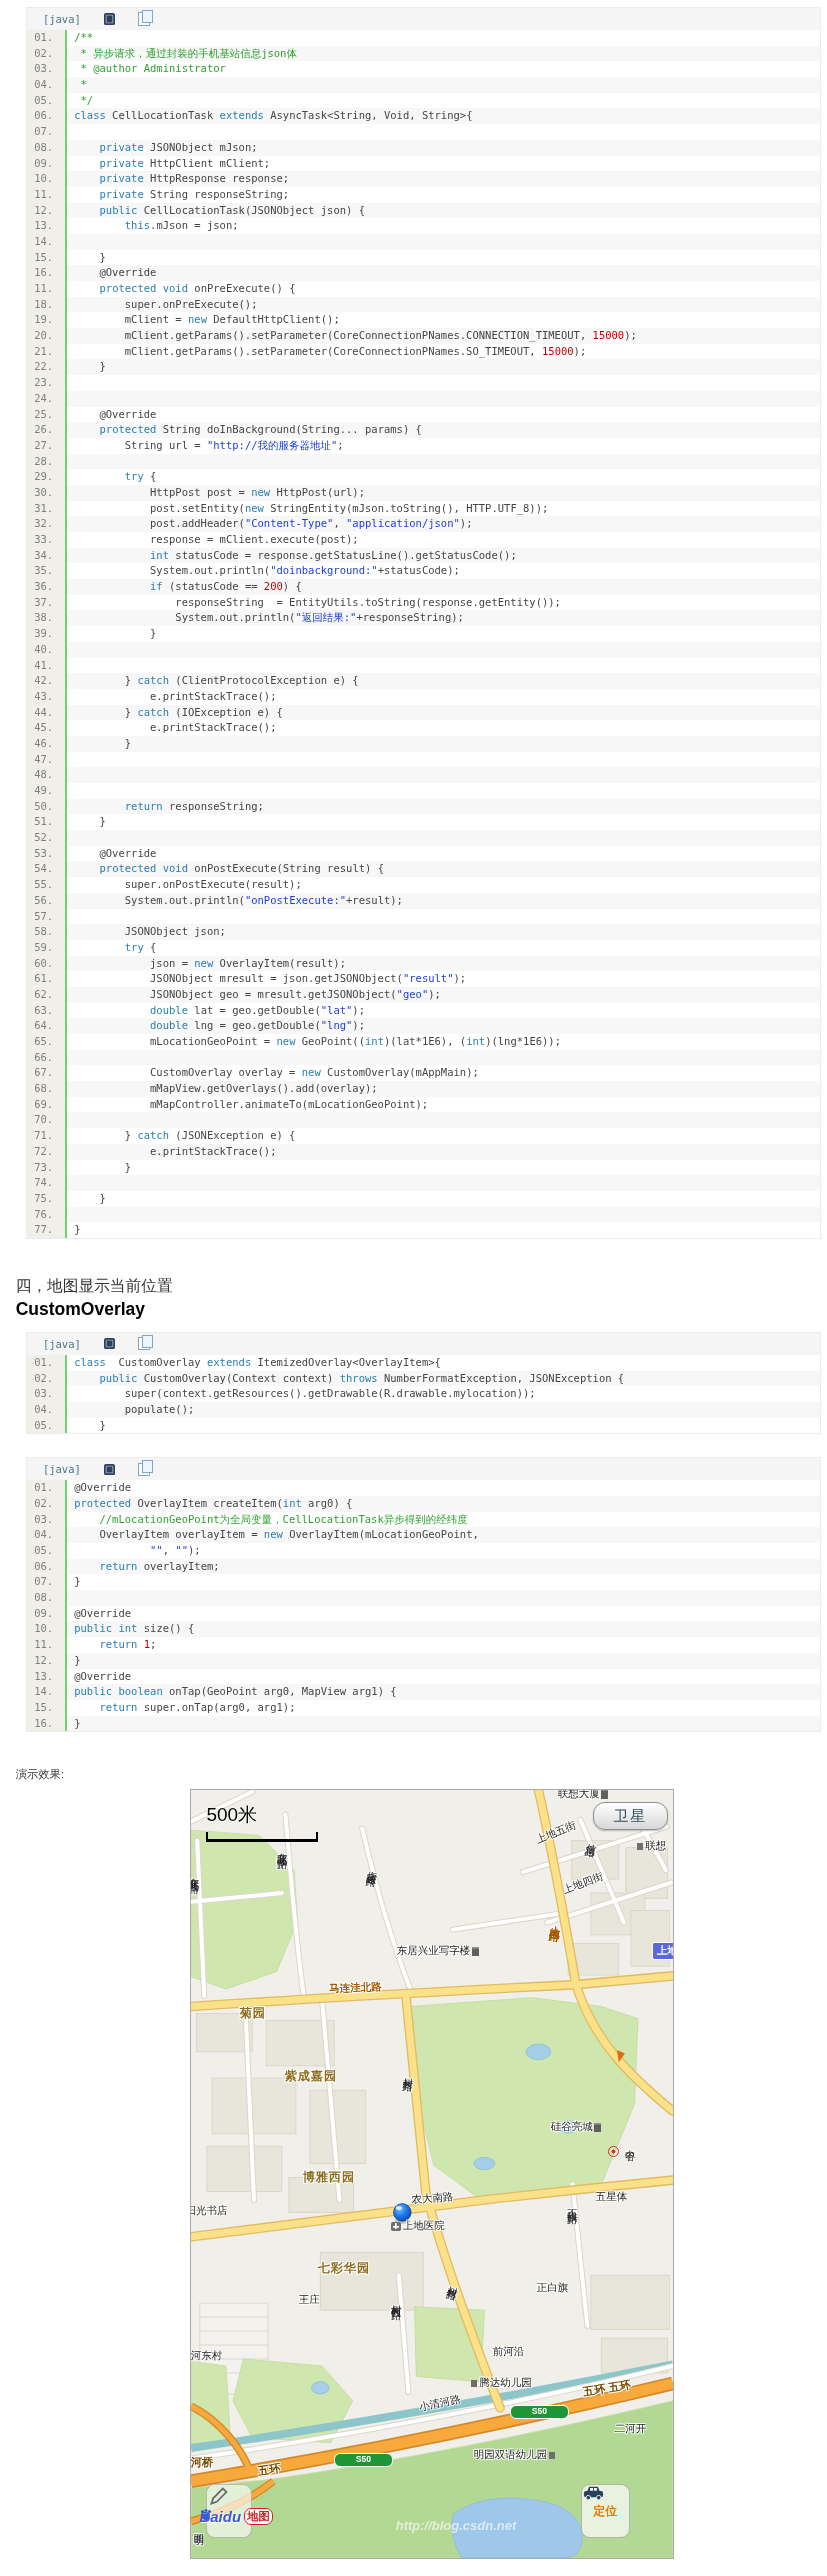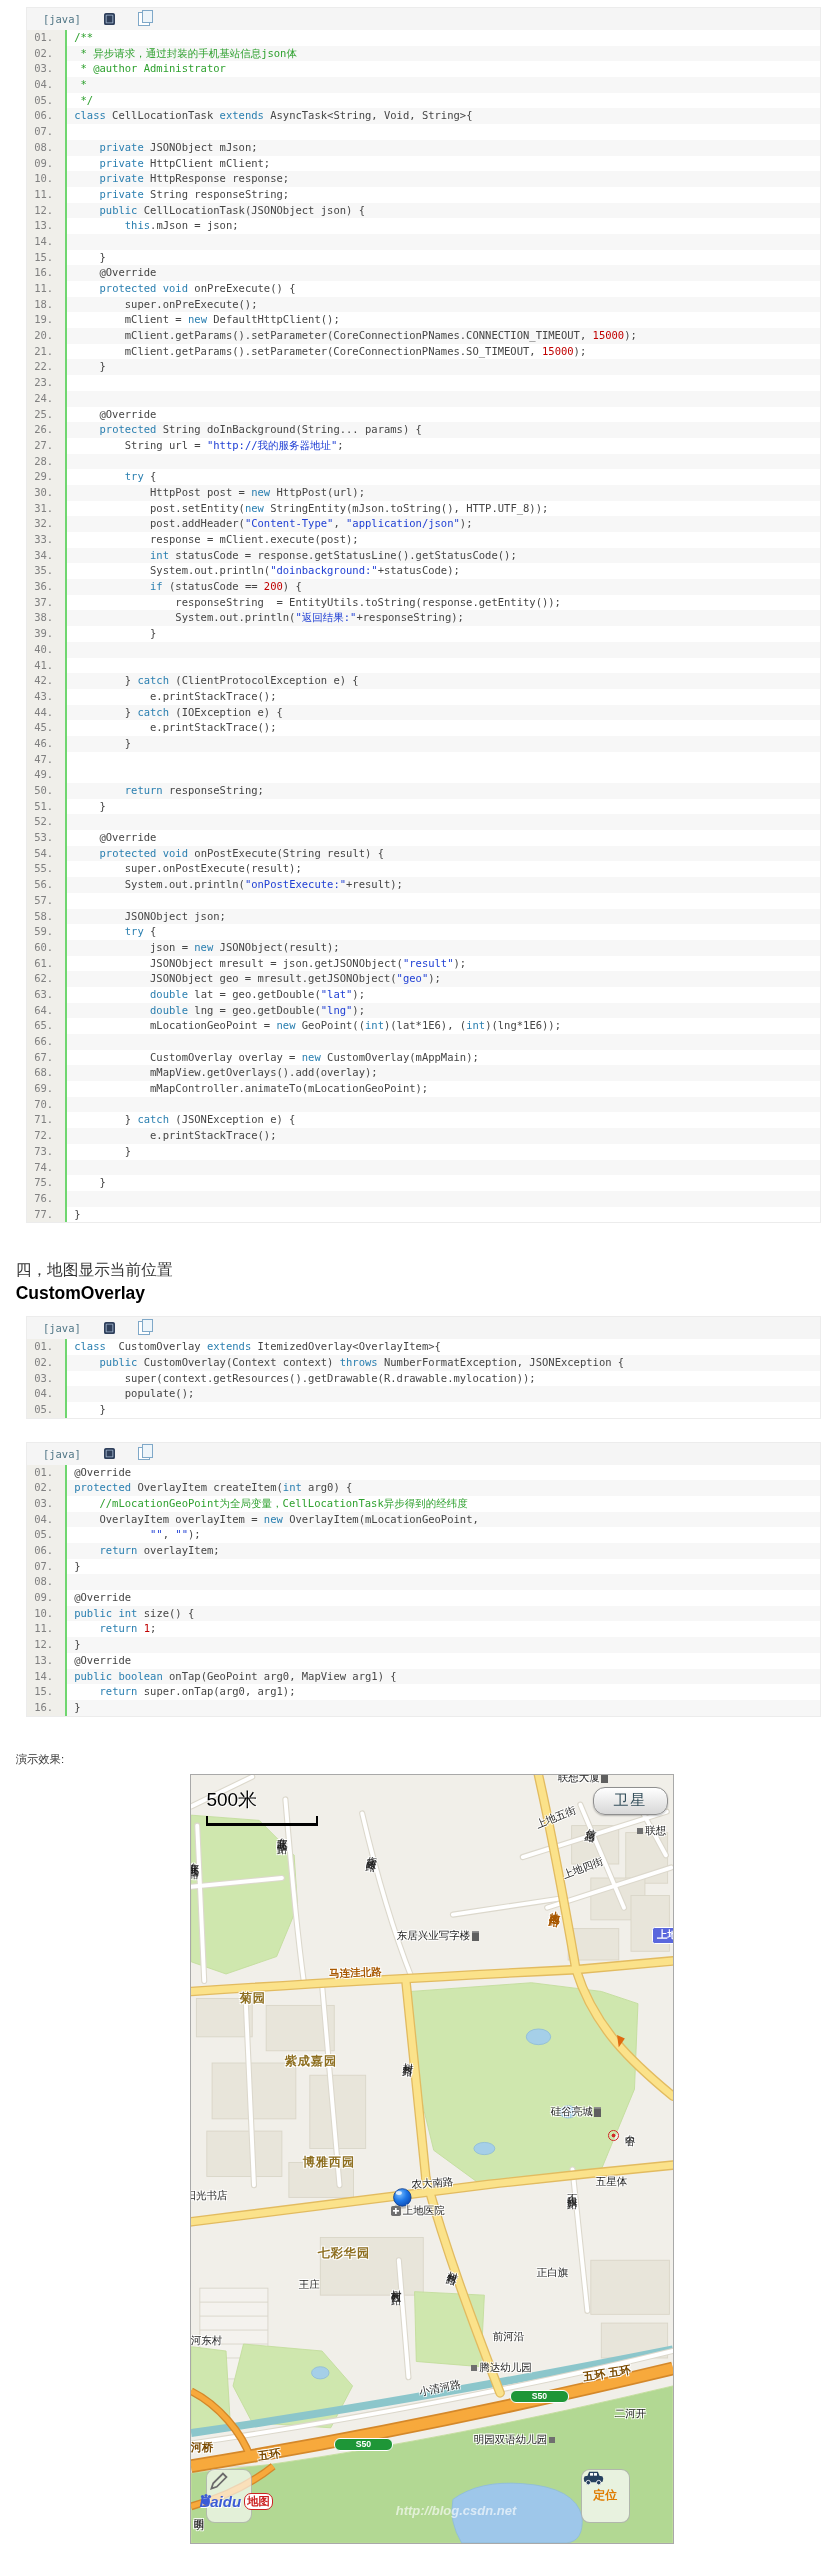--- a/index.html
+++ b/index.html
@@ -272,20 +272,24 @@
         <span class="cc"><span class="t-p">            e.printStackTrace();</span></span>
       </div>
       <div class="cl alt">
         <span class="ln">46.</span>
         <span class="cc"><span class="t-p">        }</span></span>
       </div>
       <div class="cl">
         <span class="ln">47.</span>
         <span class="cc"> </span>
       </div>
+      <div class="cl alt">
+        <span class="ln">48.</span>
+        <span class="cc"> </span>
+      </div>
       <div class="cl">
         <span class="ln">49.</span>
         <span class="cc"> </span>
       </div>
       <div class="cl alt">
         <span class="ln">50.</span>
         <span class="cc"><span class="t-p">        </span><span class="t-k">return</span><span class="t-p"> responseString;</span></span>
       </div>
       <div class="cl">
         <span class="ln">51.</span>
@@ -318,21 +322,21 @@
       <div class="cl alt">
         <span class="ln">58.</span>
         <span class="cc"><span class="t-p">        JSONObject json;</span></span>
       </div>
       <div class="cl">
         <span class="ln">59.</span>
         <span class="cc"><span class="t-p">        </span><span class="t-k">try</span><span class="t-p"> {</span></span>
       </div>
       <div class="cl alt">
         <span class="ln">60.</span>
-        <span class="cc"><span class="t-p">            json = </span><span class="t-k">new</span><span class="t-p"> JSONObject(result);</span></span>
+        <span class="cc"><span class="t-p">            json = </span><span class="t-k">new</span><span class="t-p"> OverlayItem(result);</span></span>
       </div>
       <div class="cl">
         <span class="ln">61.</span>
         <span class="cc"><span class="t-p">            JSONObject mresult = json.getJSONObject(</span><span class="t-s">"result"</span><span class="t-p">);</span></span>
       </div>
       <div class="cl alt">
         <span class="ln">62.</span>
         <span class="cc"><span class="t-p">            JSONObject geo = mresult.getJSONObject(</span><span class="t-s">"geo"</span><span class="t-p">);</span></span>
       </div>
       <div class="cl">

